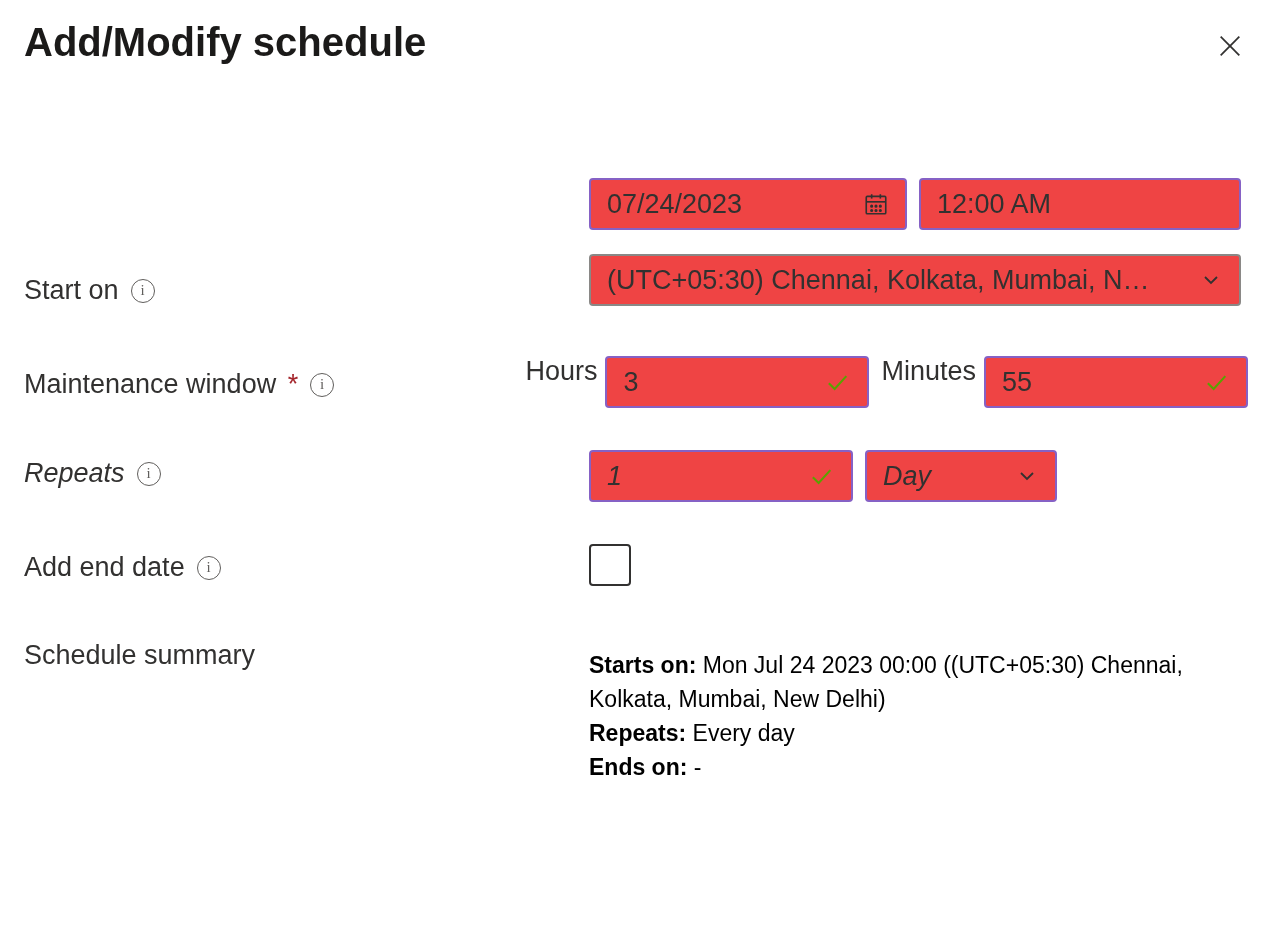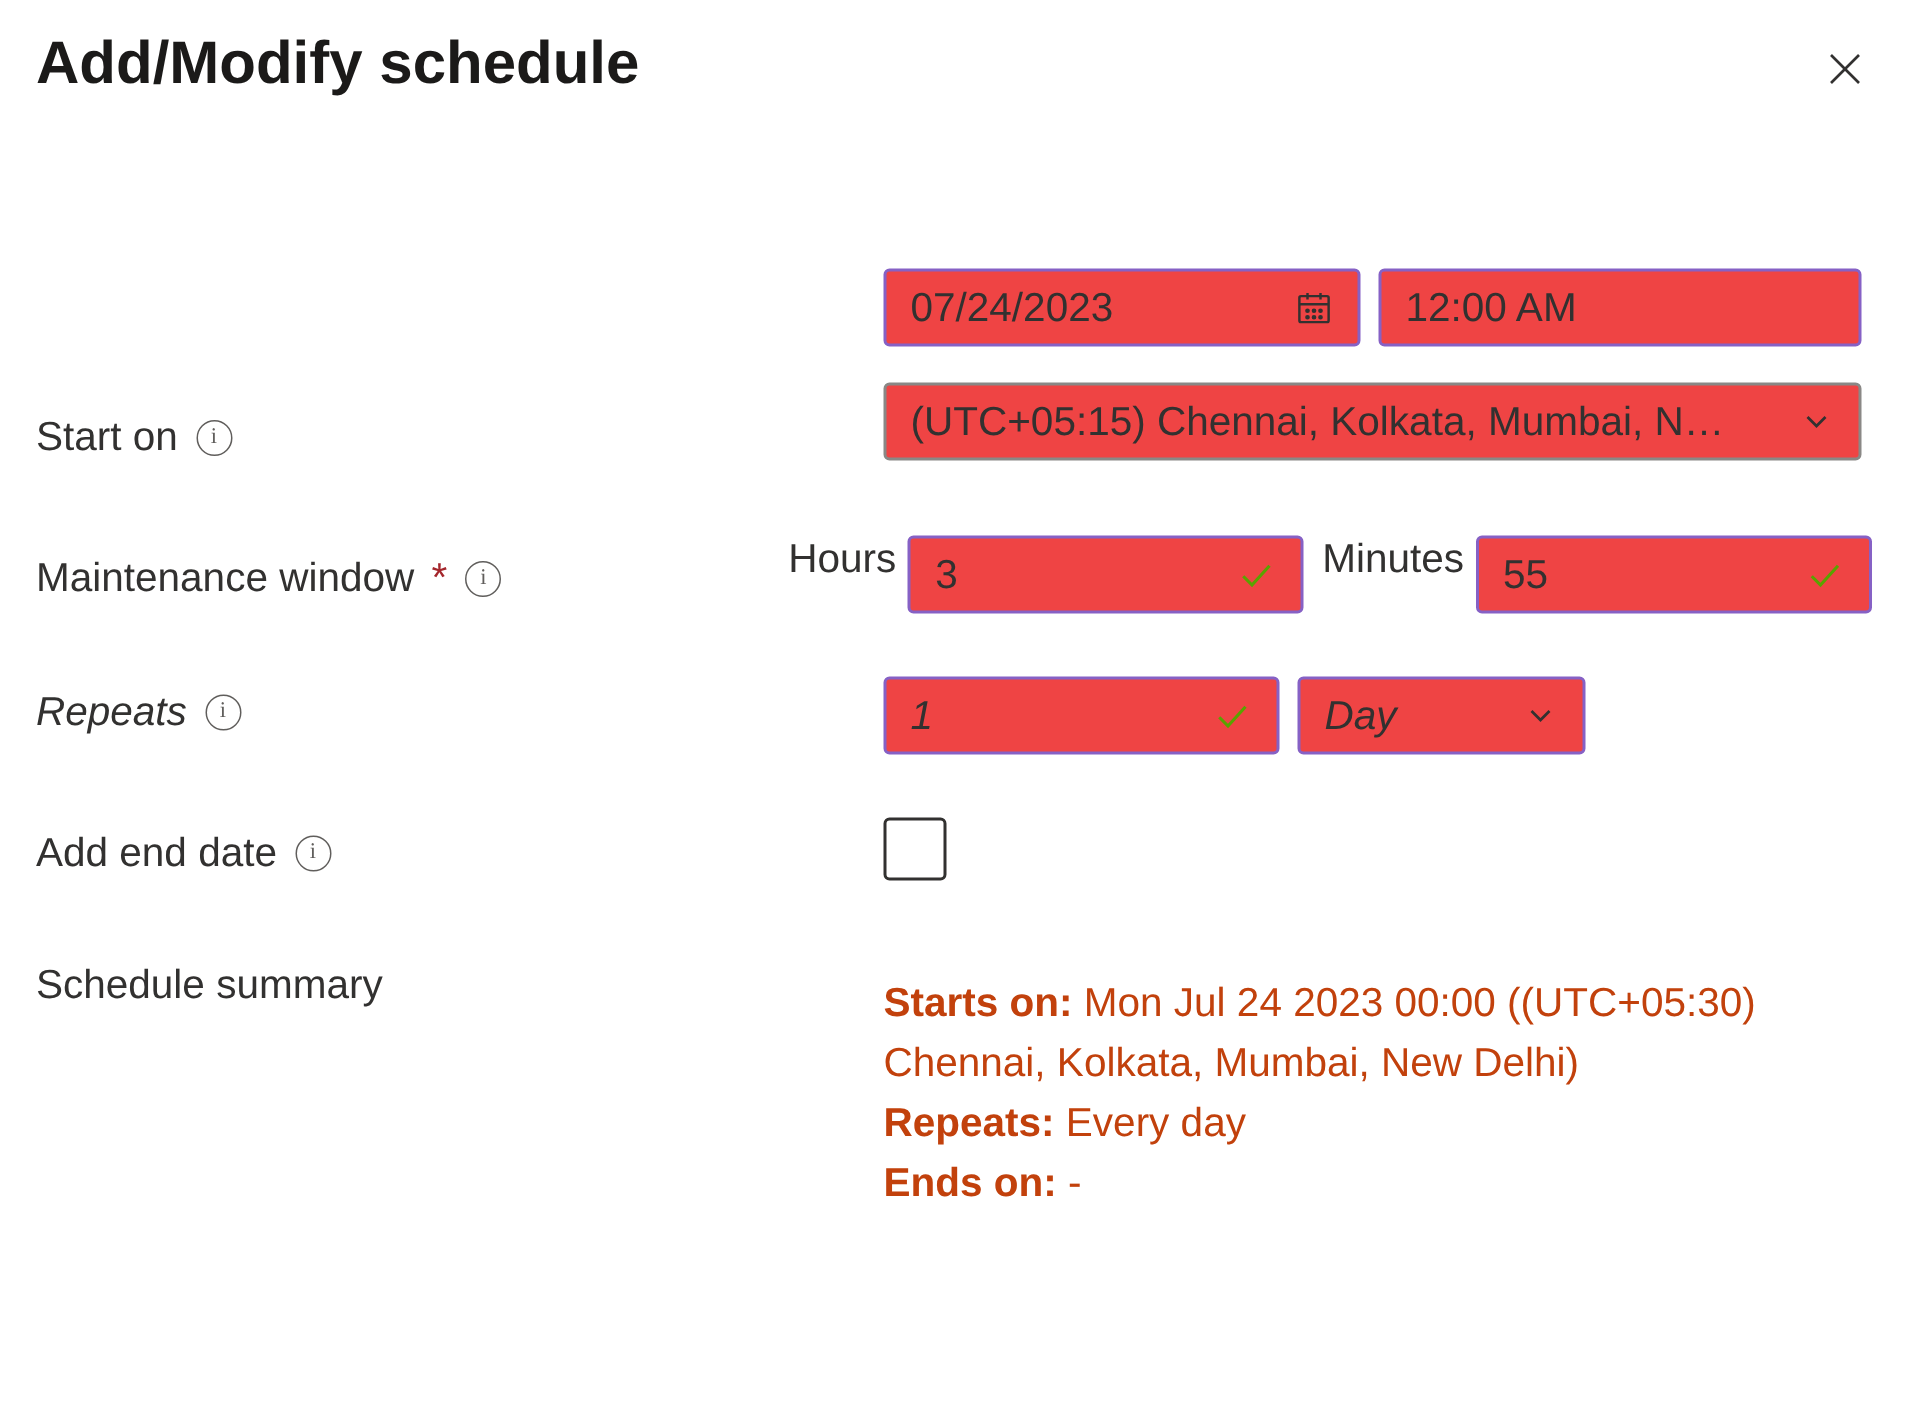--- a/index.html
+++ b/index.html
@@ -138,23 +138,23 @@
       border: 2px solid #323130;
       border-radius: 4px;
       background: #fff;
     }
 
     .summary-row {
       display: flex;
       align-items: flex-start;
     }
     .summary {
-      font-size: 27px;
+      font-size: 23px;
       line-height: 1.48;
-      color: #c2410c;
+      color: #000000;
       padding-top: 8px;
       max-width: 660px;
     }
     .summary b {
       font-weight: 700;
     }
 
     .row-start-on { margin-bottom: 50px; align-items: flex-end; }
     .row-mw { margin-bottom: 42px; align-items: flex-end; }
     .row-mw .label-col { padding-top: 0; padding-bottom: 8px; }
@@ -196,21 +196,21 @@
             <circle cx="8" cy="18" r="0.7" fill="#323130"></circle>
             <circle cx="12" cy="18" r="0.7" fill="#323130"></circle>
             <circle cx="16" cy="18" r="0.7" fill="#323130"></circle>
           </svg>
         </div>
         <div class="input-box time-box">
           <span class="val">12:00 AM</span>
         </div>
       </div>
       <div class="input-box gray tz-box">
-        <span class="val">(UTC+05:15) Chennai, Kolkata, Mumbai, N…</span>
+        <span class="val">(UTC+05:30) Chennai, Kolkata, Mumbai, N…</span>
         <svg class="icon-svg" width="24" height="24" viewBox="0 0 24 24" fill="none" stroke="#323130" stroke-width="1.8">
           <polyline points="6 9 12 15 18 9"></polyline>
         </svg>
       </div>
     </div>
   </div>
 
   <div class="row row-mw">
     <div class="label-col">
       <span>

